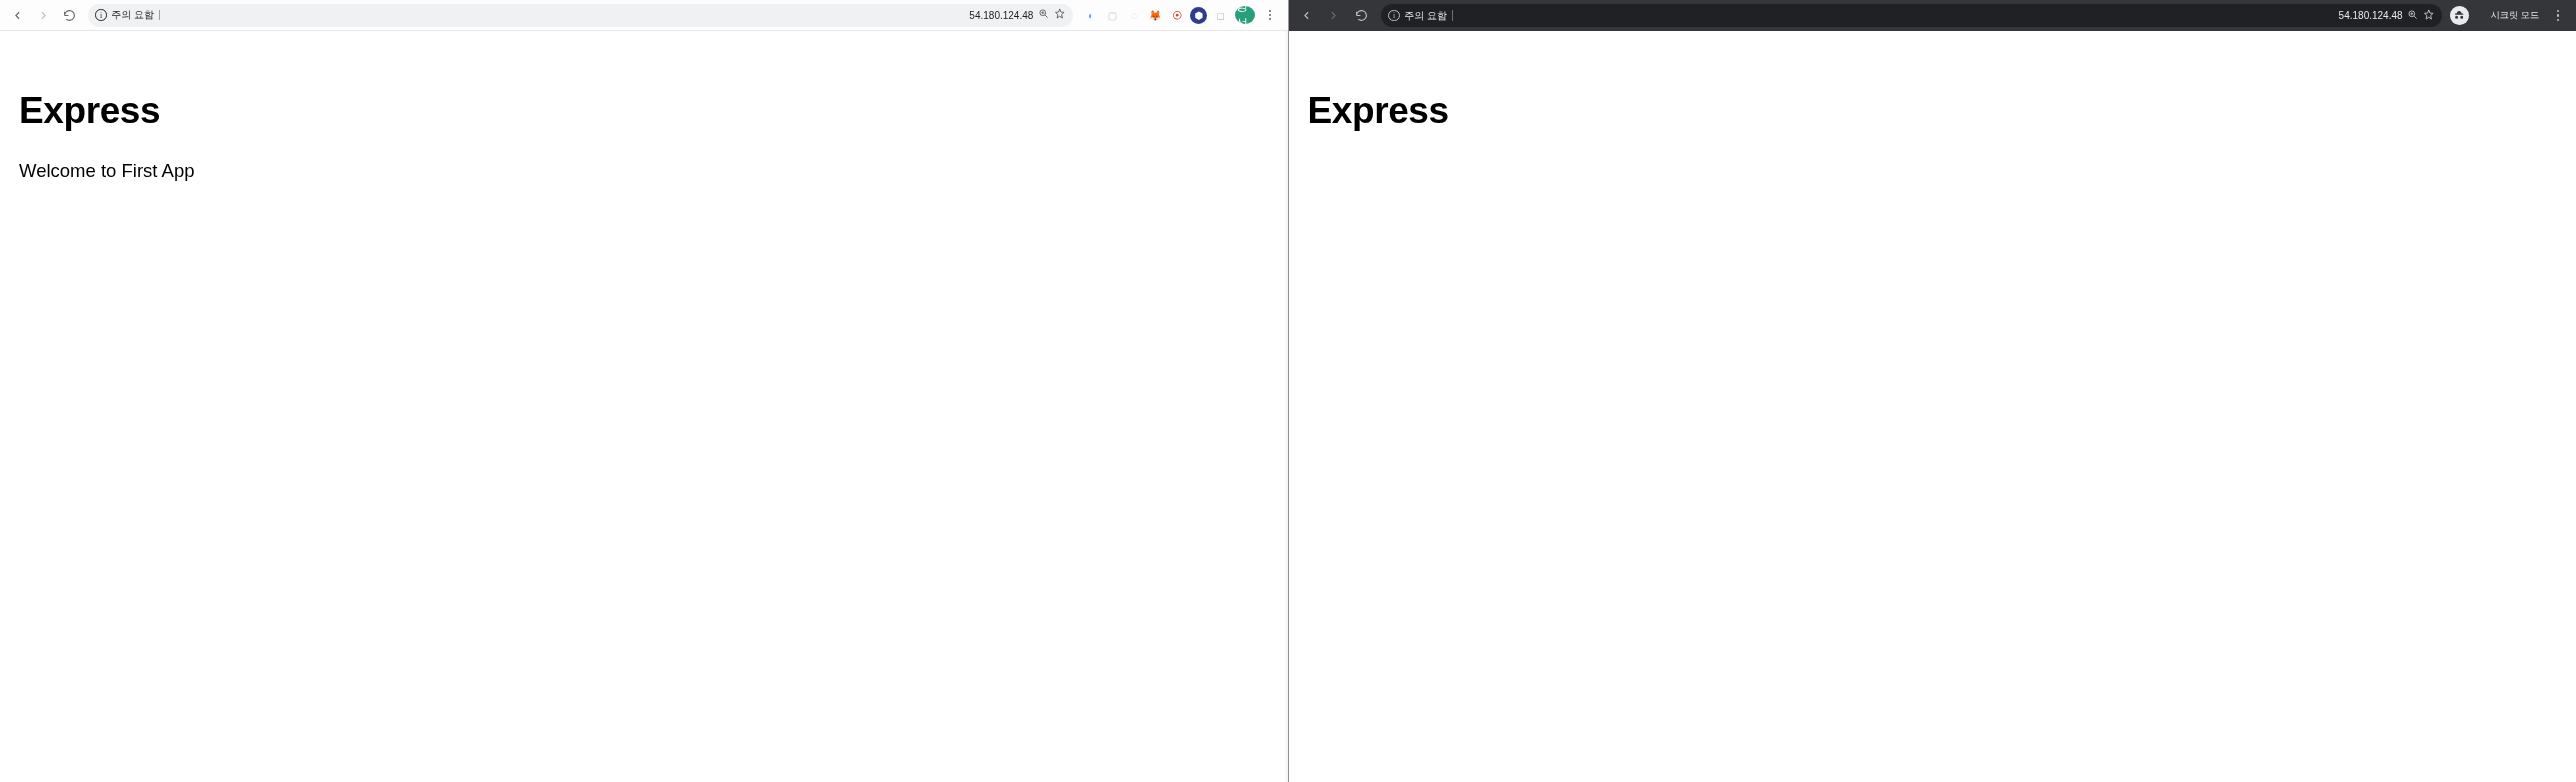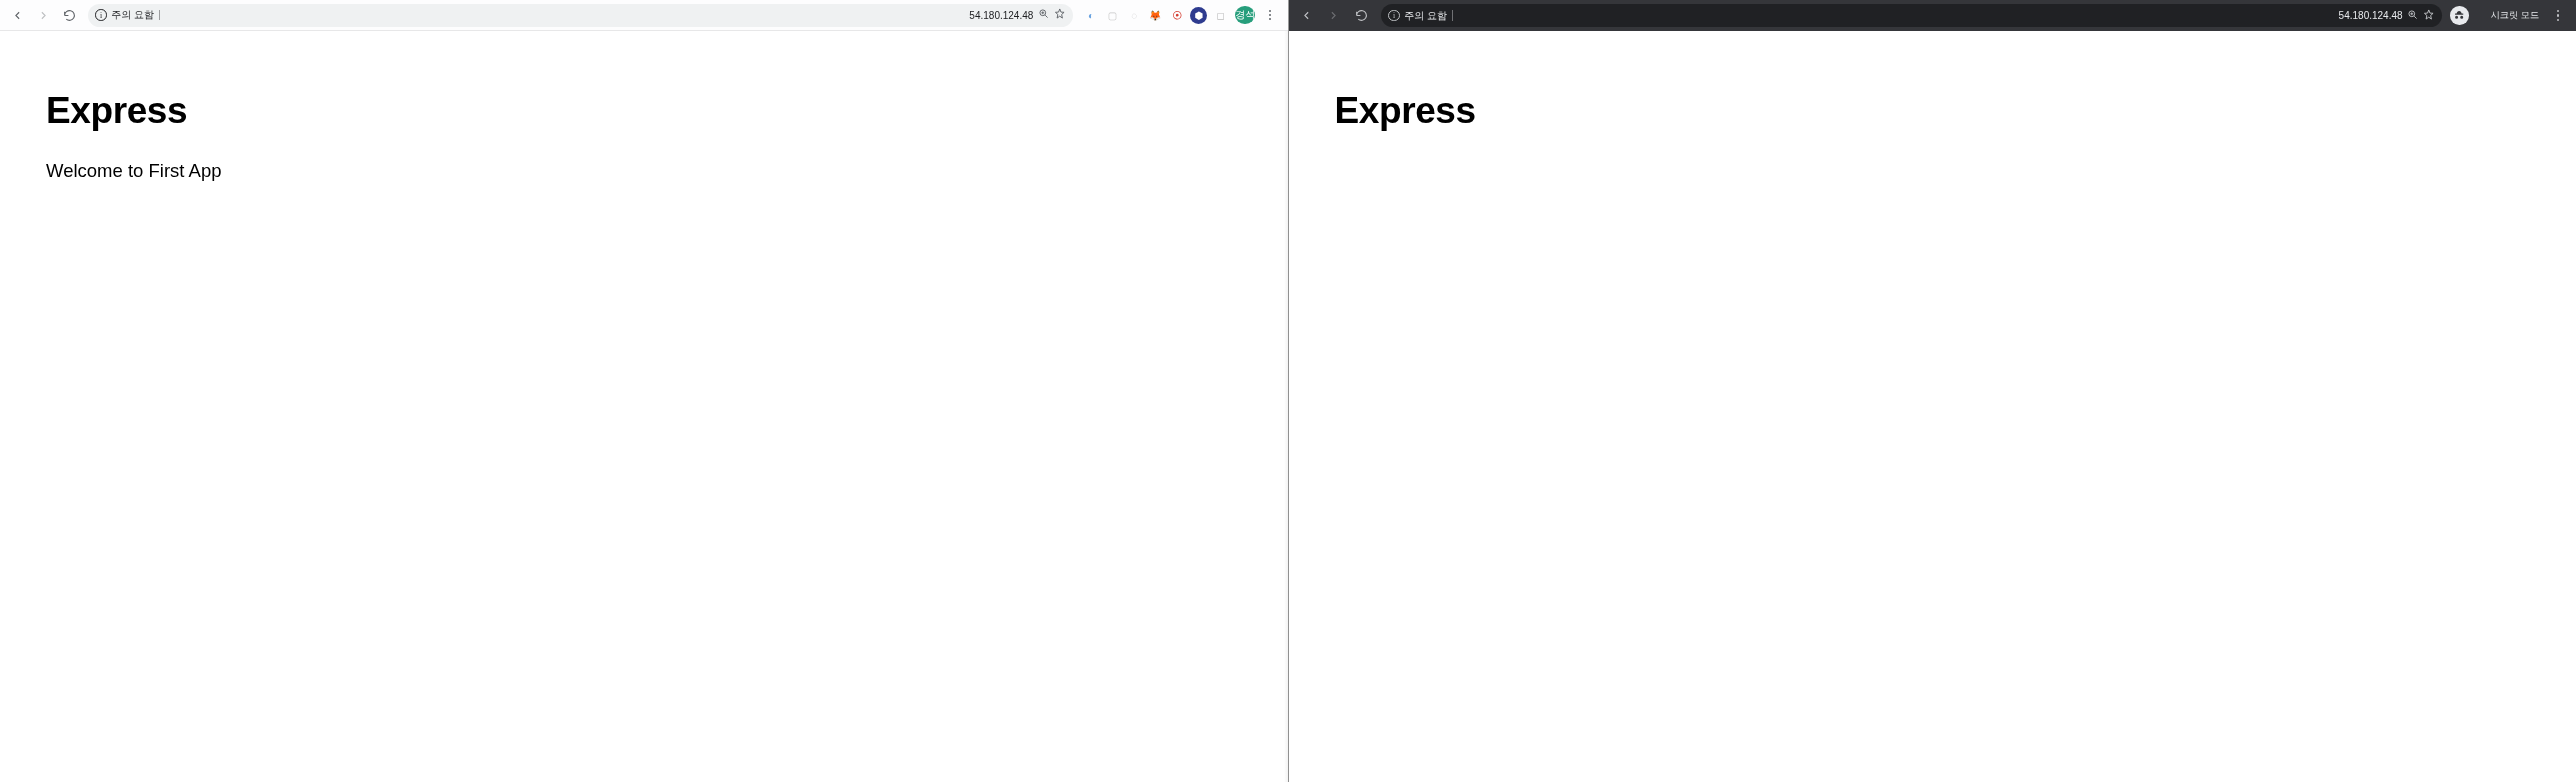--- a/index.html
+++ b/index.html
@@ -90,34 +90,34 @@
     .omni-endicon-dark { color: #bfc1c4; }
     .ext-row { display: flex; align-items: center; gap: 4.6px; padding: 0 3.1px; }
     .ext-icon {
       width: 17px; height: 17px; border-radius: 3.1px;
       display: flex; align-items: center; justify-content: center;
       font-size: 10px;
     }
     .avatar-badge {
       width: 20px; height: 18.5px; border-radius: 50%;
       display: flex; align-items: center; justify-content: center;
-      font-size: 10px; color: #fff; font-weight: 500; text-align: center;
+      font-size: 13px; color: #fff; font-weight: 500;
     }
     .incog-pill {
       display: flex; align-items: center; gap: 22px;
       color: #e8eaed; font-size: 9.2px; padding-right: 3.1px;
     }
     .incog-icon {
       width: 18.5px; height: 18.5px; border-radius: 50%;
       background: #e8eaed; display: flex; align-items: center; justify-content: center;
     }
     .page {
       flex: 1;
       background: #fff;
-      padding: 59px 46px;
+      padding: 59px 19px;
     }
     .page h1 {
       font-size: 37px;
       font-weight: 700;
       margin-bottom: 28px;
       letter-spacing: -0.4px;
     }
     .page p {
       font-size: 18.5px;
     }

